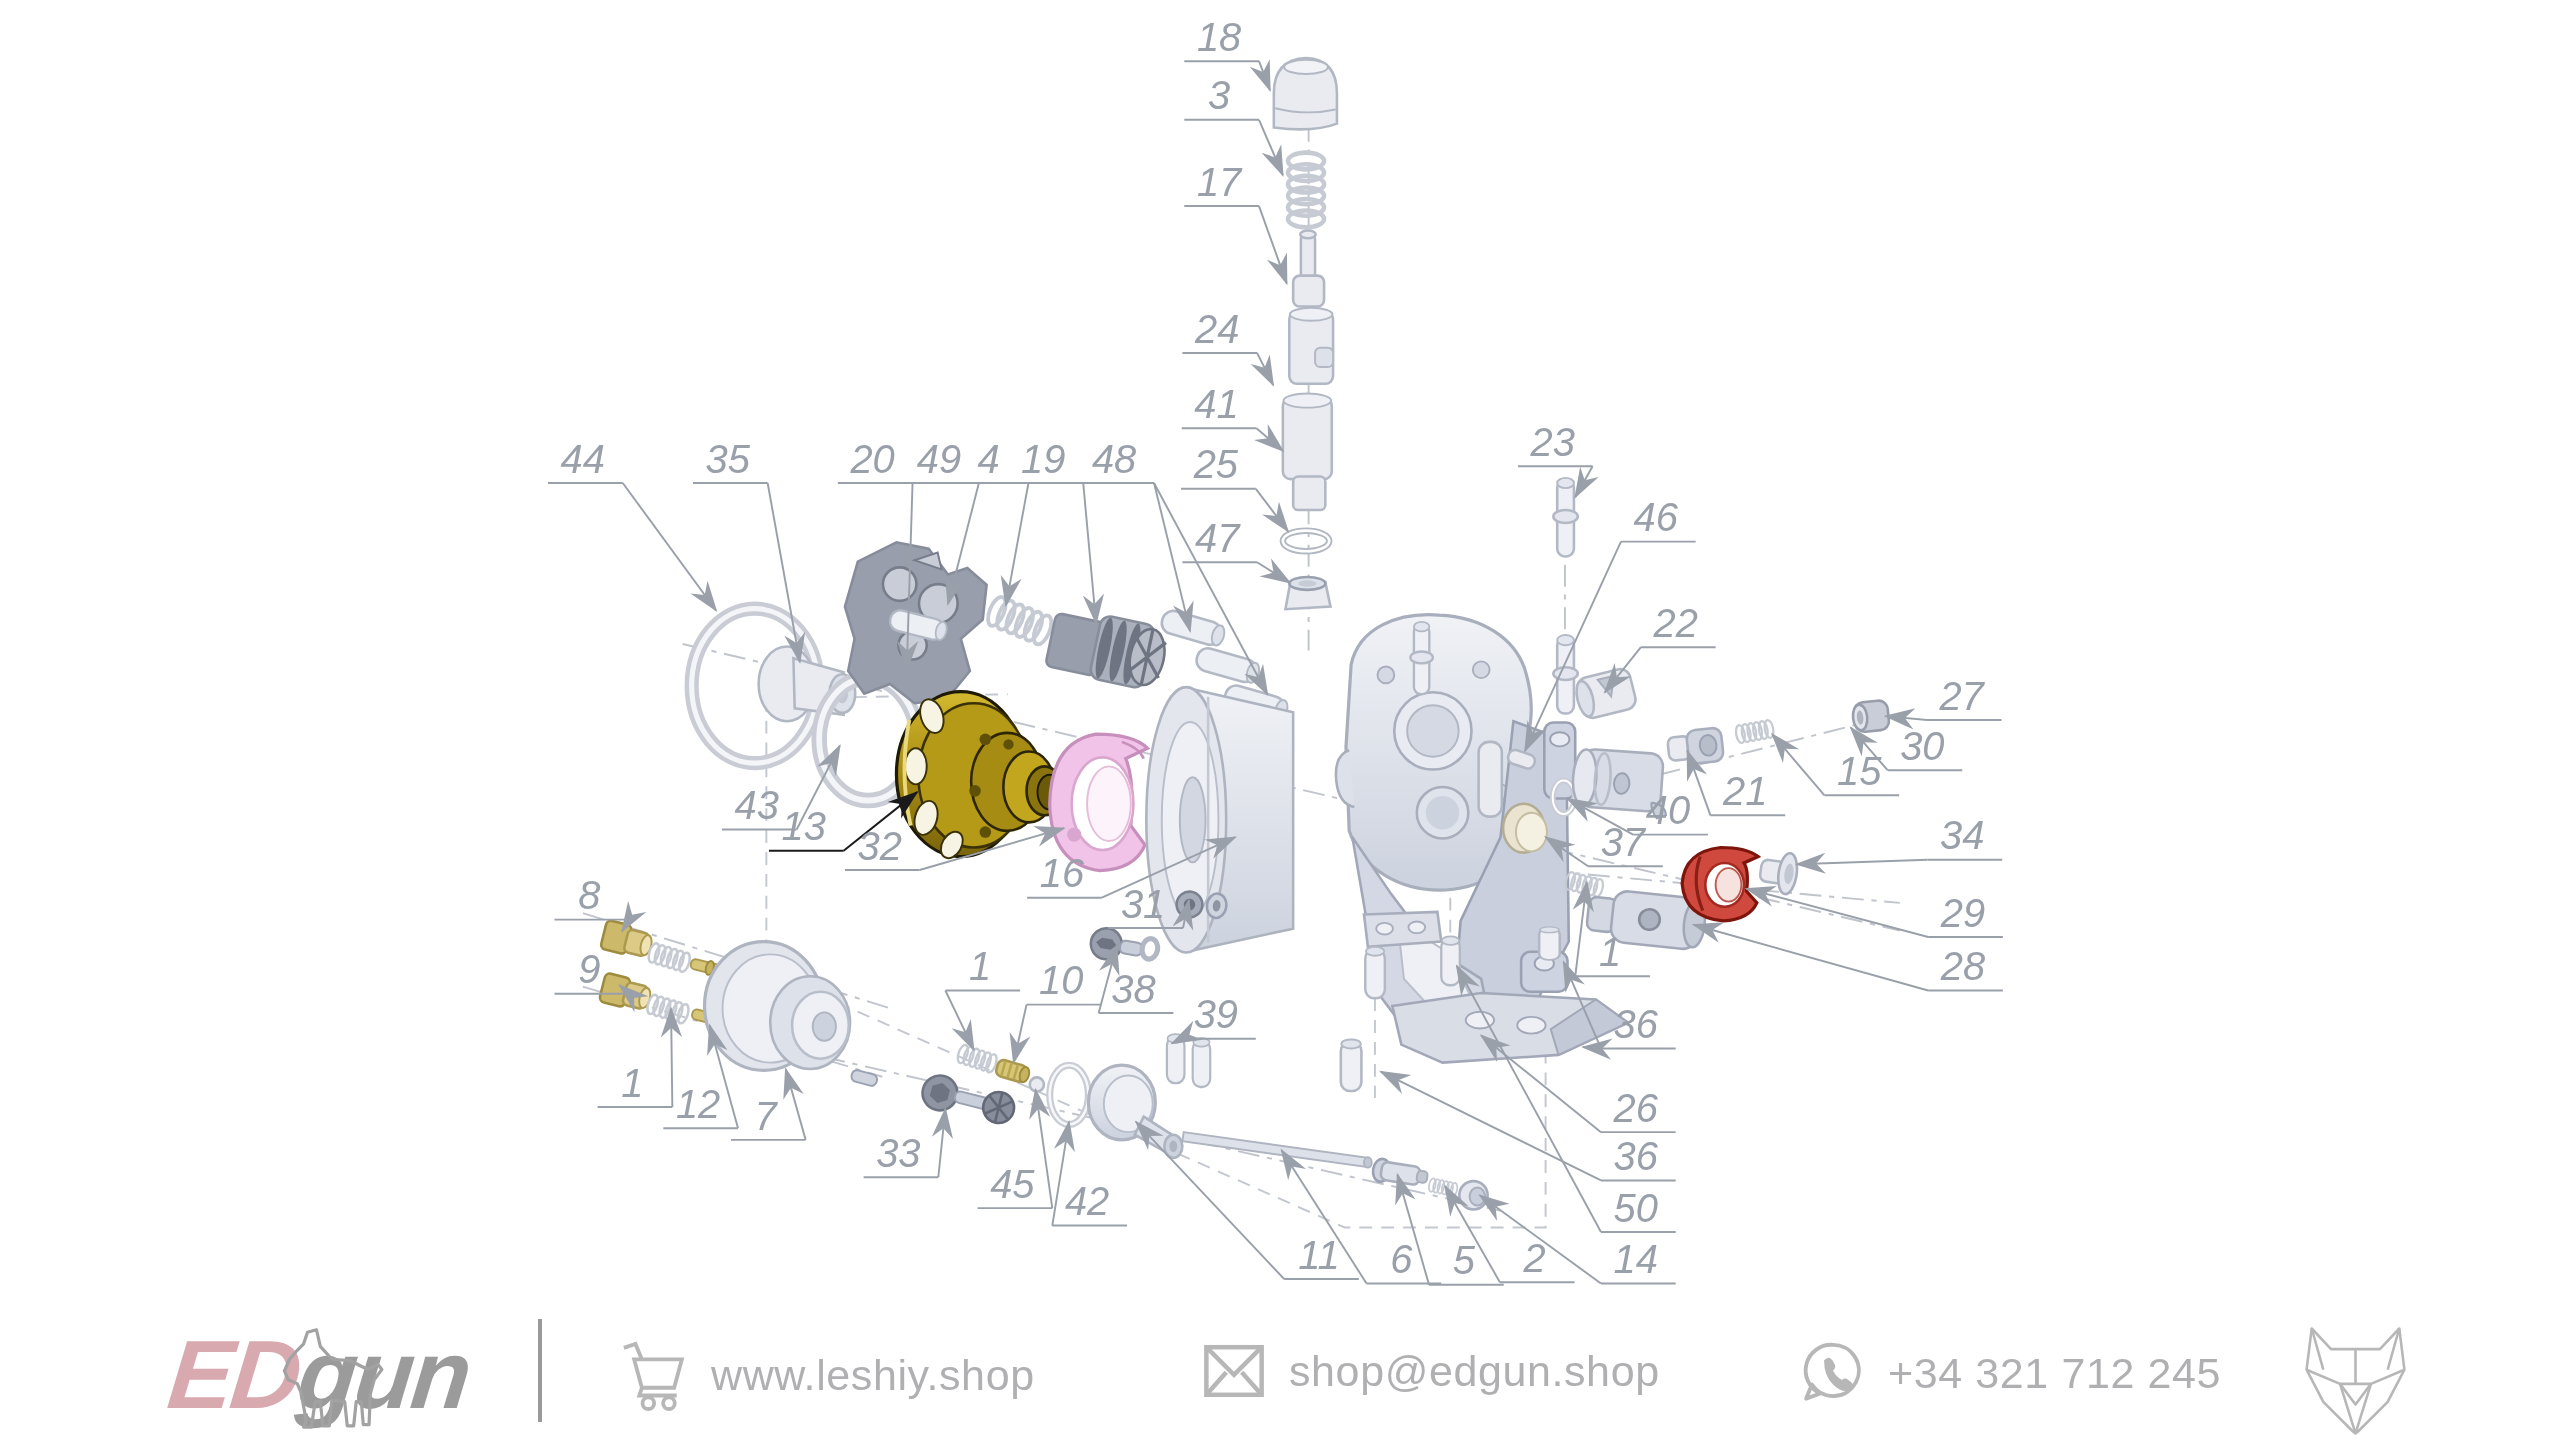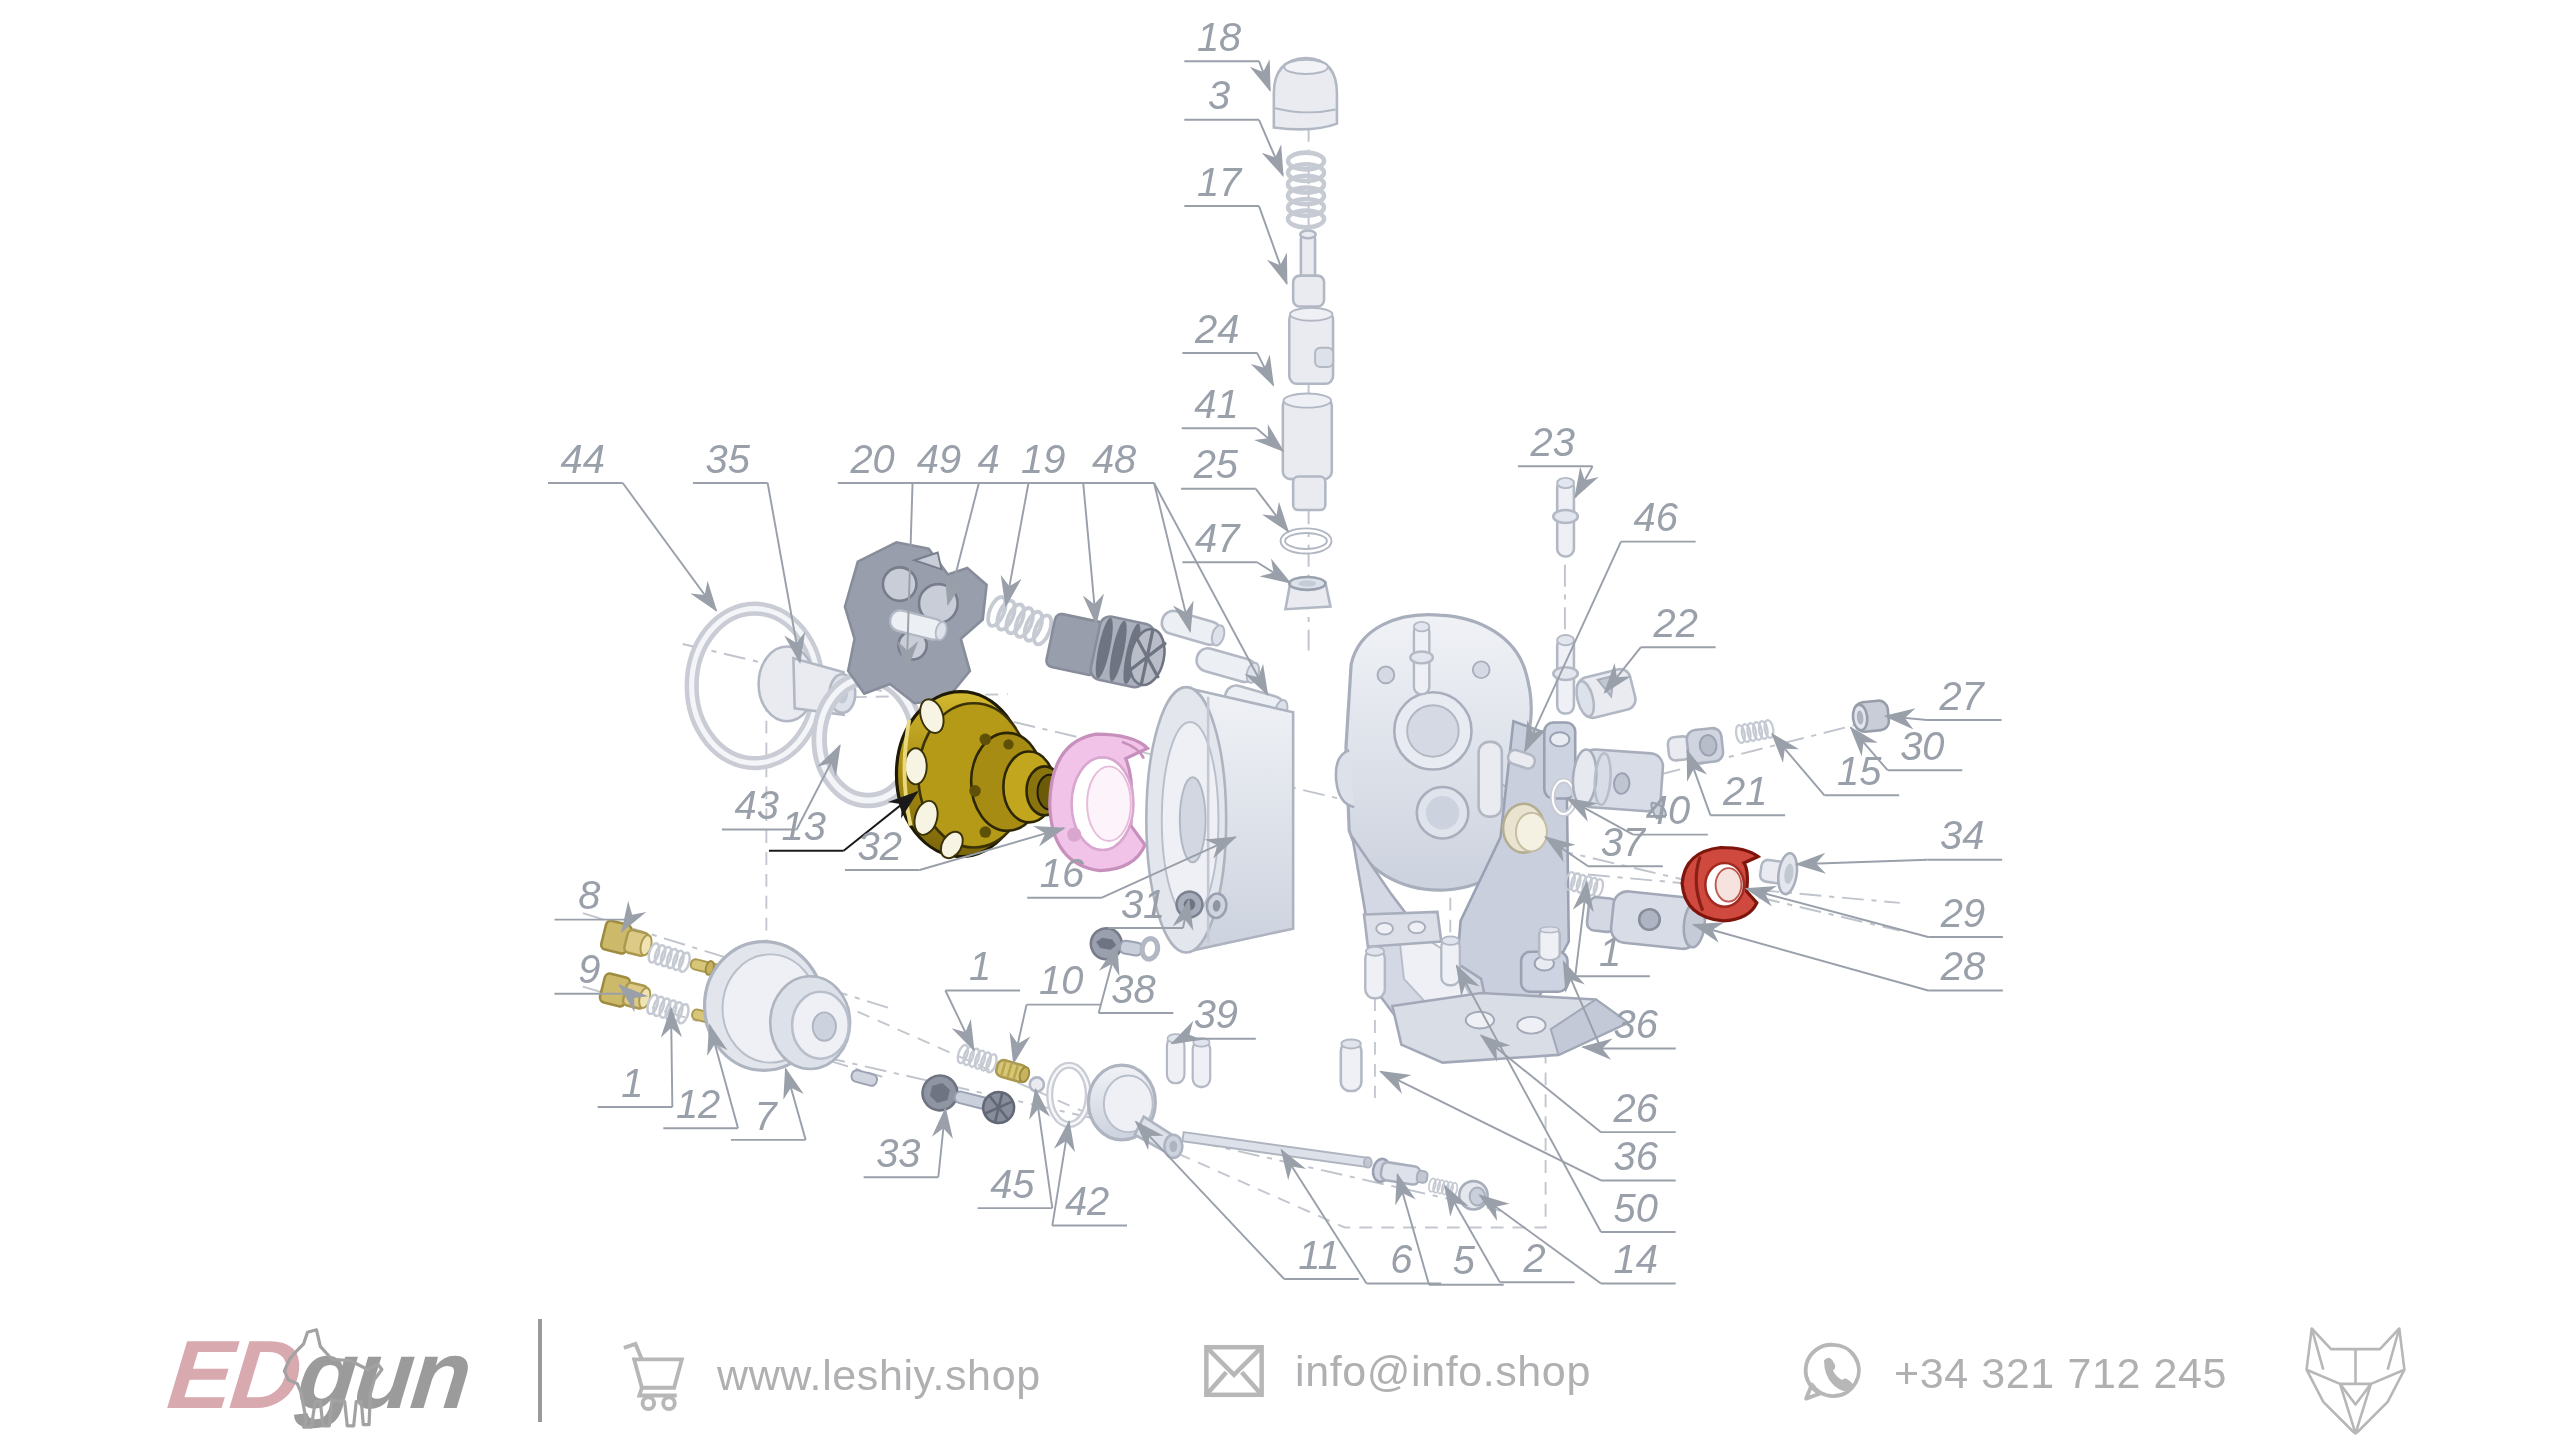--- a/index.html
+++ b/index.html
@@ -9,21 +9,21 @@
   svg{display:block}
   #diagram{position:absolute;left:0;top:0;}
   .leader{stroke:#9aa0aa;stroke-width:3;fill:none;}
   #labels-layer text{font:italic 62px "Liberation Sans",sans-serif;fill:#9aa0aa;text-anchor:middle;}
   .axis{stroke:#c0c4cc;stroke-width:3;fill:none;stroke-dasharray:34 12 8 12;}
   .boxdash{stroke:#c3c7cf;stroke-width:3;fill:none;stroke-dasharray:20 14;}
   .ghost{stroke:#b2b8c3;stroke-width:4;fill:#e9ebf1;}
   .ghostd{stroke:#878d9b;stroke-width:4;fill:#989eac;}
   
   #footer{position:absolute;left:0;top:1301px;width:2576px;height:148px;}
-  .f-item{position:absolute;display:flex;align-items:center;gap:30px;}
+  .f-item{position:absolute;display:flex;align-items:center;gap:24px;}
   .f-text{font-size:43px;color:#b0b0b3;letter-spacing:0.6px;white-space:nowrap;}
   #logo{position:absolute;left:169px;top:18px;font:italic bold 97px "Liberation Sans",sans-serif;
         letter-spacing:-2.6px;transform:skewX(-6deg);}
   #logo .ed{color:#d9a9b0;} #logo .gun{color:#9b9b9b;}
   #divider{position:absolute;left:538px;top:18px;width:3.9px;height:103px;background:#9a9a9a;}
 </style>
 </head>
 <body>
 
 <div id="viewport" style="height: 1449px;">
@@ -665,21 +665,21 @@
   </div>
 
   <div class="f-item" style="left:1203px;top:43px">
     <svg width="62" height="54" viewBox="0 0 96 84">
       <g fill="none" stroke="#b7b7b7" stroke-width="7">
         <rect x="5" y="5" width="86" height="74"></rect>
         <path d="M5,5 L48,48 L91,5"></path>
         <path d="M5,79 L36,44 M91,79 L60,44"></path>
       </g>
     </svg>
-    <span class="f-text">info@info.shop</span>
+    <span class="f-text">shop@edgun.shop</span>
   </div>
 
   <div class="f-item" style="left:1802px;top:40px">
     <svg width="62" height="64" viewBox="0 0 96 100">
       <g fill="none" stroke="#b7b7b7" stroke-width="6">
         <path d="M48,6 a40,40 0 1,1 -33,62 l-9,22 l22,-8 a40,40 0 0,1 20,-76 z" stroke-linejoin="round"></path>
         <path d="M34,30 q8,-8 13,0 l4,7 q2,5 -3,9 q5,10 14,15 q5,-4 9,-1 l6,5 q6,7 -3,12 q-12,5 -26,-9 q-14,-14 -14,-38 z" fill="#b7b7b7" stroke="none"></path>
       </g>
     </svg>
     <span class="f-text">+34 321 712 245</span>

